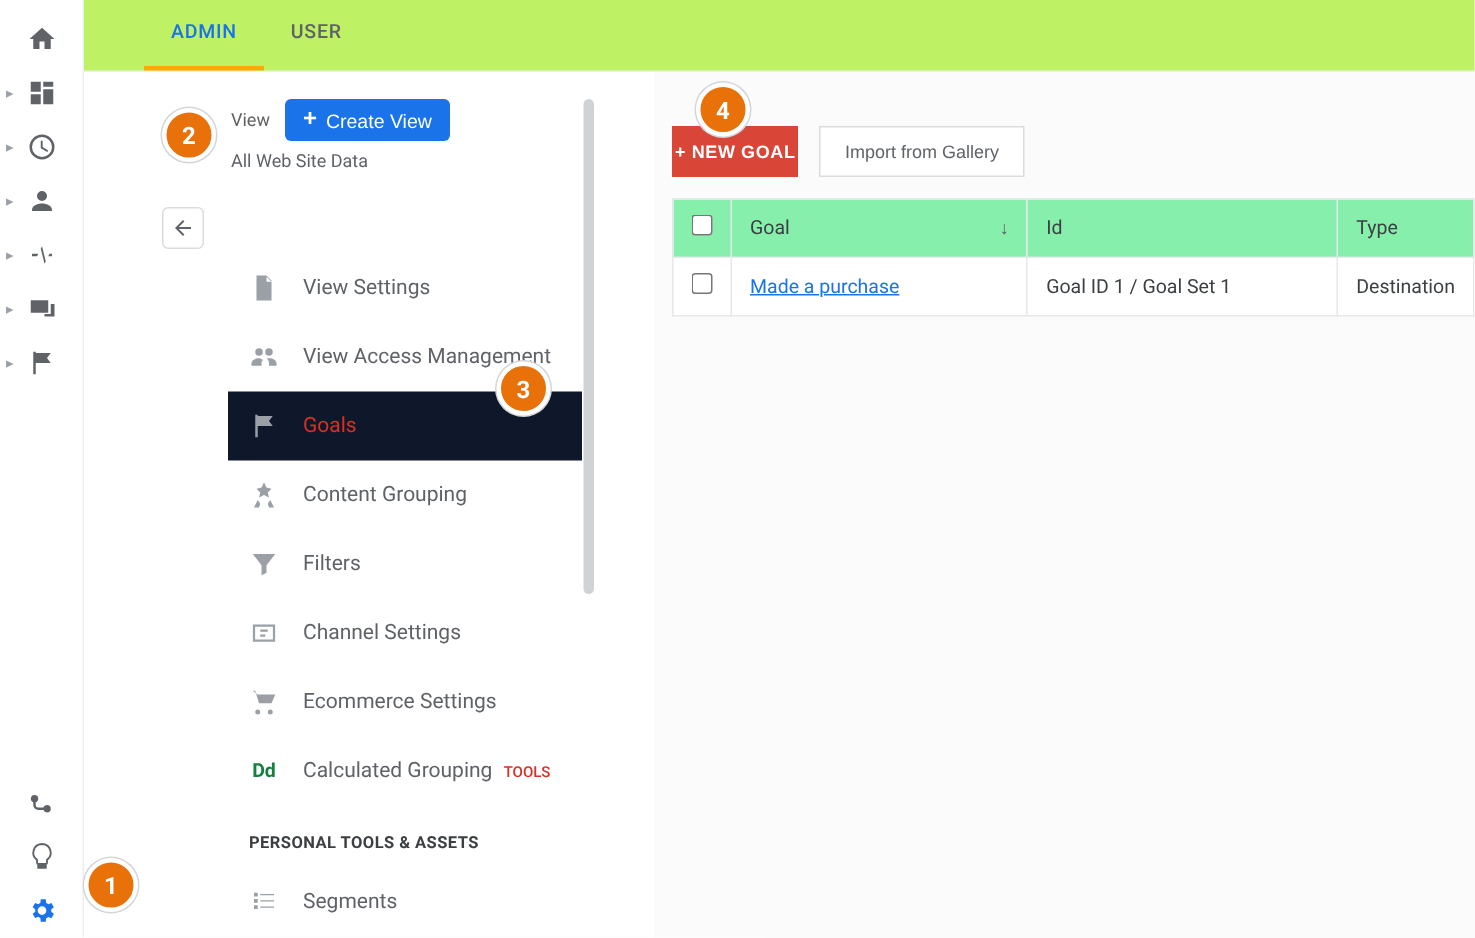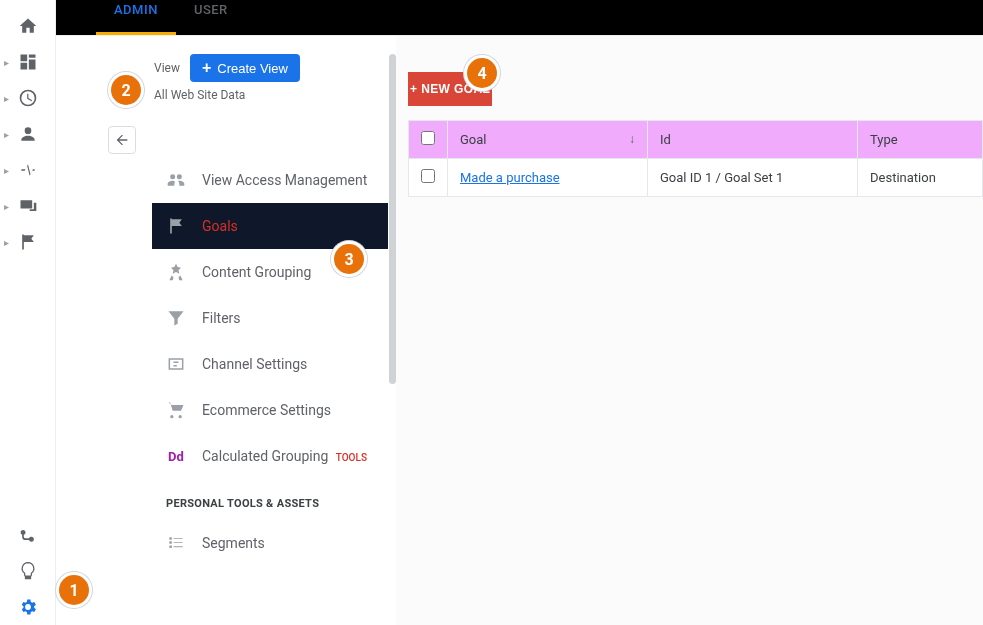--- a/index.html
+++ b/index.html
@@ -45,22 +45,22 @@
     .main {
       position: absolute;
       left: 56px; top: 0; right: 0; bottom: 0;
       display: flex;
       flex-direction: column;
     }
     .top-tabs {
       display: flex;
       padding-left: 40px;
       border-bottom: 1px solid #eceff1;
-      background: #000000;
-      height: 36px;
+      background: #bef264;
+      height: 48px;
       align-items: flex-end;
     }
     .top-tabs .tab {
       padding: 0 18px;
       height: 48px;
       display: flex;
       align-items: center;
       cursor: pointer;
       font-weight: 500;
       font-size: 13px;
@@ -69,20 +69,21 @@
       border-bottom: 3px solid transparent;
     }
     .top-tabs .tab.active {
       color: #1a73e8;
       border-bottom-color: #f9ab00;
     }
     .content-row {
       flex: 1;
       display: flex;
       overflow: hidden;
+      gap: 40px;
     }
     .admin-col {
       width: 340px;
       position: relative;
       padding: 18px 8px 0 50px;
     }
     .admin-scroll-track {
       position: absolute;
       right: 0px; top: 18px; width: 7px; height: 330px;
       background: #d0d3d6;
@@ -205,21 +206,21 @@
     }
     .goal-table th, .goal-table td {
       text-align: left;
       padding: 10px 12px;
       border: 1px solid #e5e7eb;
       font-size: 13px;
       font-weight: 400;
       color: #3c4043;
     }
     .goal-table th {
-      background: #f0abfc;
+      background: #86efac;
       font-weight: 400;
     }
     .goal-table .sort-arrow {
       float: right;
       font-size: 12px;
       color: #5f6368;
     }
     .goal-table .cb-col { width: 34px; text-align: center; }
     .goal-link {
       color: #1a73e8;
@@ -332,20 +333,28 @@
       <div class="back-arrow">
         <svg width="16" height="16" viewBox="0 0 24 24">
             <path fill="#5f6368" d="M20 11H7.8l5.6-5.6L12 4l-8 8 8 8 1.4-1.4L7.8 13H20z"></path>
           </svg>
       </div>
 
       <div class="menu-list">
         <div class="menu-item">
           <span class="menu-icon">
               <svg viewBox="0 0 24 24" width="20" height="20">
+                <path fill="#9aa0a6" d="M6 2h8l4 4v16H6zM14 3v4h4"></path>
+              </svg>
+            </span>
+          <span class="menu-label">View Settings</span>
+        </div>
+        <div class="menu-item">
+          <span class="menu-icon">
+              <svg viewBox="0 0 24 24" width="20" height="20">
                 <path fill="#9aa0a6" d="M16 11a3 3 0 100-6 3 3 0 000 6zM8 11a3 3 0 100-6 3 3 0 000 6zM8 13c-3 0-6 1.5-6 4v2h8v-2c0-1 .4-1.9 1.1-2.6C10 13.5 9 13 8 13zm8 0c-.6 0-1.2.1-1.8.2 1.1.9 1.8 2.1 1.8 3.8v2h6v-2c0-2.5-3-4-6-4z"></path>
               </svg>
             </span>
           <span class="menu-label">View Access Management</span>
         </div>
         <div class="menu-item active">
           <span class="menu-icon">
               <svg viewBox="0 0 24 24" width="20" height="20">
                 <path fill="#9aa0a6" d="M5 3h2v18H5zM7 4h12l-3 4 3 4H7z"></path>
               </svg>
@@ -378,41 +387,42 @@
         </div>
         <div class="menu-item">
           <span class="menu-icon">
               <svg viewBox="0 0 24 24" width="20" height="20">
                 <path fill="#9aa0a6" d="M7 18a2 2 0 100 4 2 2 0 000-4zm10 0a2 2 0 100 4 2 2 0 000-4zM3 3h2l3 10h10l3-7H7"></path>
               </svg>
             </span>
           <span class="menu-label">Ecommerce Settings</span>
         </div>
         <div class="menu-item">
-          <span class="menu-icon" style="font-weight:700;color:#a21caf;font-size:13px;">Dd</span>
+          <span class="menu-icon" style="font-weight:700;color:#15803d;font-size:13px;">Dd</span>
           <span class="menu-label">
             <span>Calculated Grouping</span>
             <span class="beta-badge">TOOLS</span>
           </span>
         </div>
         <div class="menu-section-header">PERSONAL TOOLS &amp; ASSETS</div>
         <div class="menu-item">
           <span class="menu-icon">
               <svg viewBox="0 0 24 24" width="20" height="20">
                 <path fill="#9aa0a6" d="M4 5h3v3H4zM4 10h3v3H4zM4 15h3v3H4zM9 6h11v1H9zM9 11h11v1H9zM9 16h11v1H9z"></path>
               </svg>
             </span>
           <span class="menu-label">Segments</span>
         </div>
       </div>
     </div>
 
     <div class="right-panel">
       <div class="goal-toolbar">
         <button class="new-goal-btn">+ NEW GOAL</button>
+        <button class="gallery-btn">Import from Gallery</button>
       </div>
       <table class="goal-table">
         <thead>
           <tr>
             <th class="cb-col">
               <input type="checkbox" style="">
             </th>
             <th style="width:200px;">
               <span>Goal</span>
               <span class="sort-arrow">↓</span>

